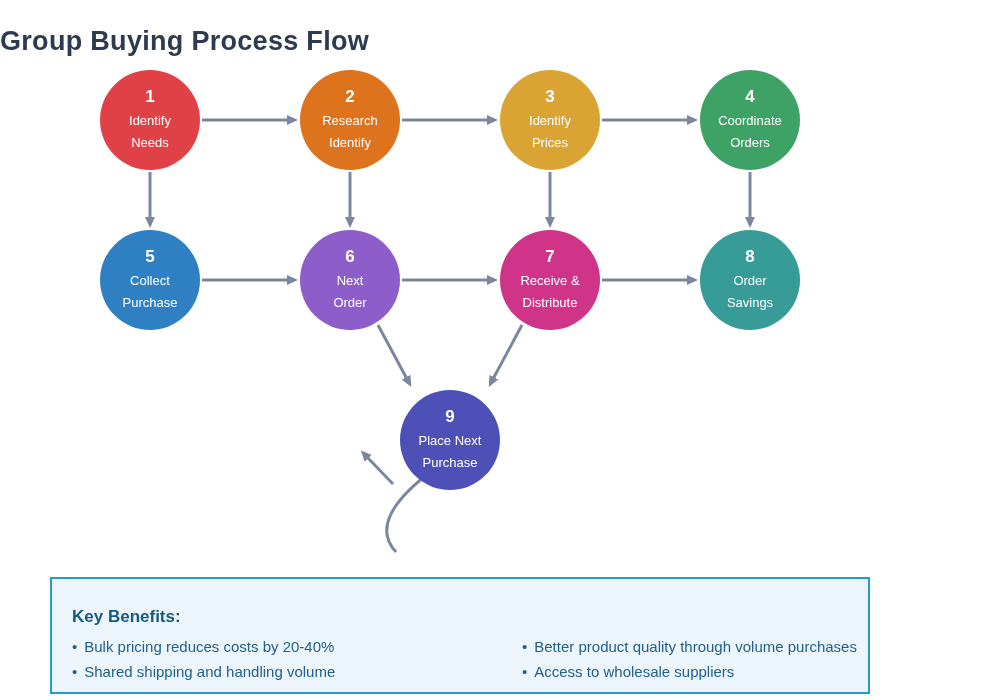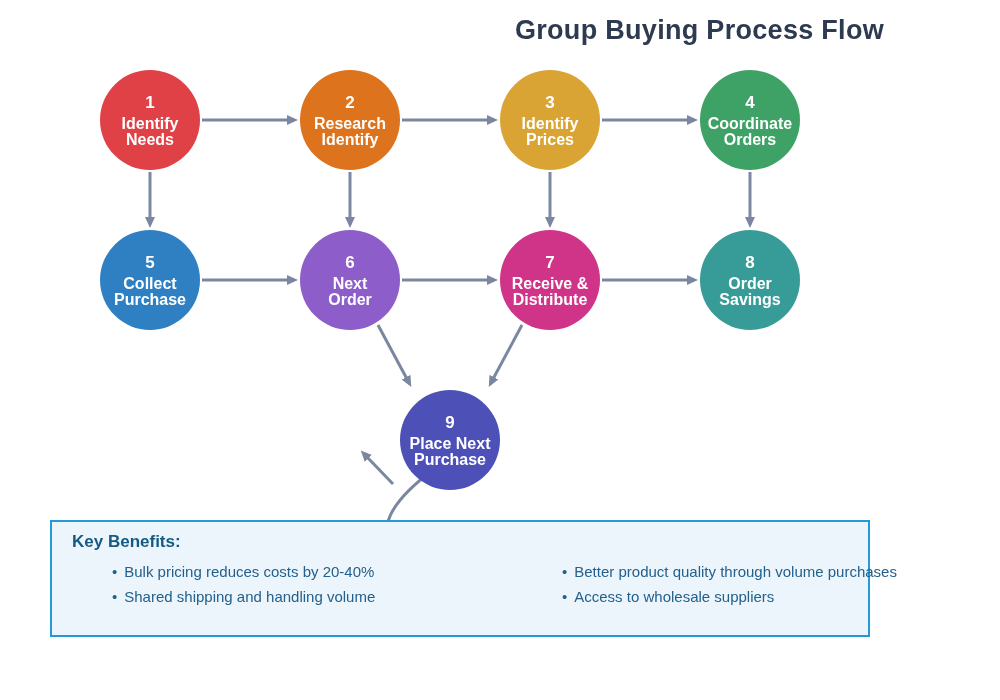--- a/index.html
+++ b/index.html
@@ -1,55 +1,55 @@
 <!DOCTYPE html>
 <html style="--title: #2D3A50; --arrow: #7B87A0; --node-text: #FFFFFF; --benefits-bg: #EDF5FC; --benefits-border: #2499D6; --benefits-title: #155A83; --benefits-text: #23618C;"><head>
 <meta charset="utf-8">
 <style>
   html,body{margin:0;padding:0;background:#ffffff;}
   body{
     width:1000px;height:700px;position:relative;overflow:hidden;
     font-family:"Liberation Sans",sans-serif;
   }
   .title{
-    position:absolute;top:15px;left:0;width:884px;text-align:right;
+    position:absolute;top:26px;left:0;width:884px;text-align:left;
     font-size:27px;font-weight:bold;color:var(--title,#2D3A50);
     letter-spacing:0.3px;z-index:3;
   }
   svg.edges{position:absolute;left:0;top:0;z-index:1;}
   .edge{stroke:var(--arrow,#7B87A0);stroke-width:3;fill:none;}
   .arrowhead{fill:var(--arrow,#7B87A0);}
   .node{
     position:absolute;width:100px;height:100px;border-radius:50%;
     display:flex;flex-direction:column;align-items:center;justify-content:center;
     color:var(--node-text,#FFFFFF);text-align:center;z-index:2;
   }
   .node-number{font-size:17px;font-weight:bold;margin-bottom:3px;}
-  .node-label{font-size:16px;font-weight:bold;line-height:16px;white-space:pre-line;}
+  .node-label{font-size:13px;font-weight:normal;line-height:22px;white-space:pre-line;}
   .node-1{left:100px;top:70px;}
   .node-2{left:300px;top:70px;}
   .node-3{left:500px;top:70px;}
   .node-4{left:700px;top:70px;}
   .node-5{left:100px;top:230px;}
   .node-6{left:300px;top:230px;}
   .node-7{left:500px;top:230px;}
   .node-8{left:700px;top:230px;}
   .node-9{left:400px;top:390px;}
   .benefits{
-    position:absolute;left:50px;top:520px;width:820px;height:117px;
-    box-sizing:border-box;padding:10px 20px;
+    position:absolute;left:50px;top:577px;width:820px;height:117px;
+    box-sizing:border-box;padding:28px 20px;
     background:var(--benefits-bg,#EDF5FC);
     border:2px solid var(--benefits-border,#2499D6);
     z-index:2;
   }
   .benefits-title{
     font-size:17px;font-weight:bold;color:var(--benefits-title,#155A83);
     margin-bottom:7px;
   }
-  .benefits-cols{display:grid;grid-template-columns:450px 410px;margin-left:40px;}
+  .benefits-cols{display:grid;grid-template-columns:450px 410px;}
   .benefit-item{
     font-size:15px;color:var(--benefits-text,#23618C);line-height:25px;
     white-space:nowrap;
   }
   .bullet{margin-right:7px;}
 </style>
 </head>
 <body>
 
 <div class="title">Group Buying Process Flow</div>

